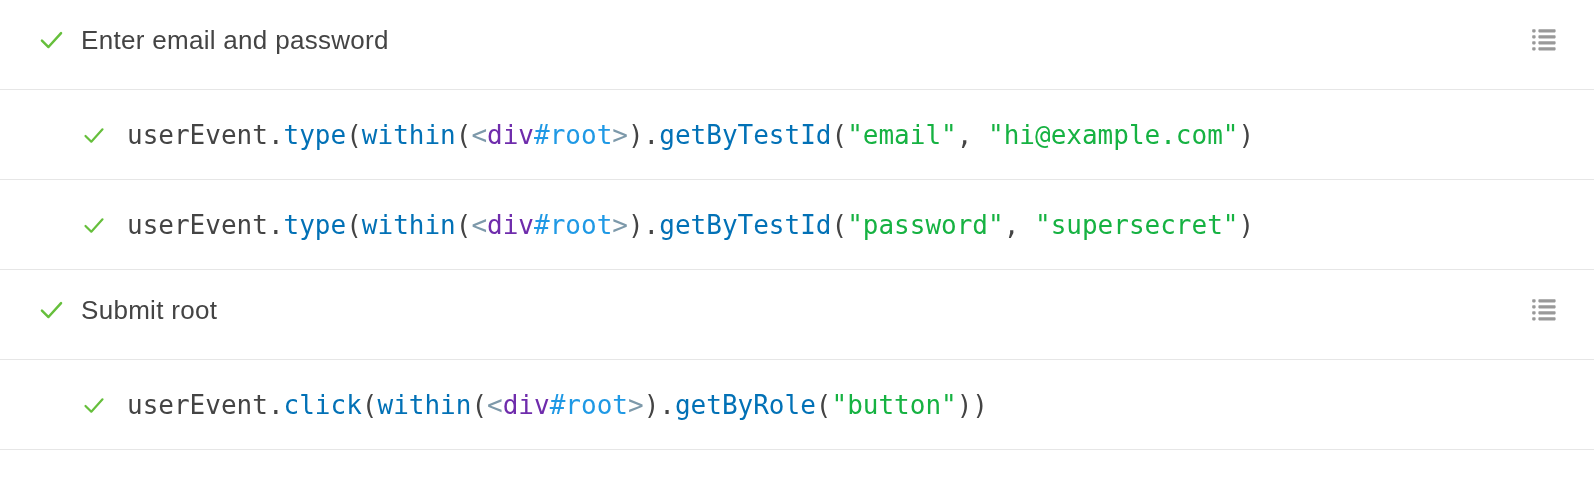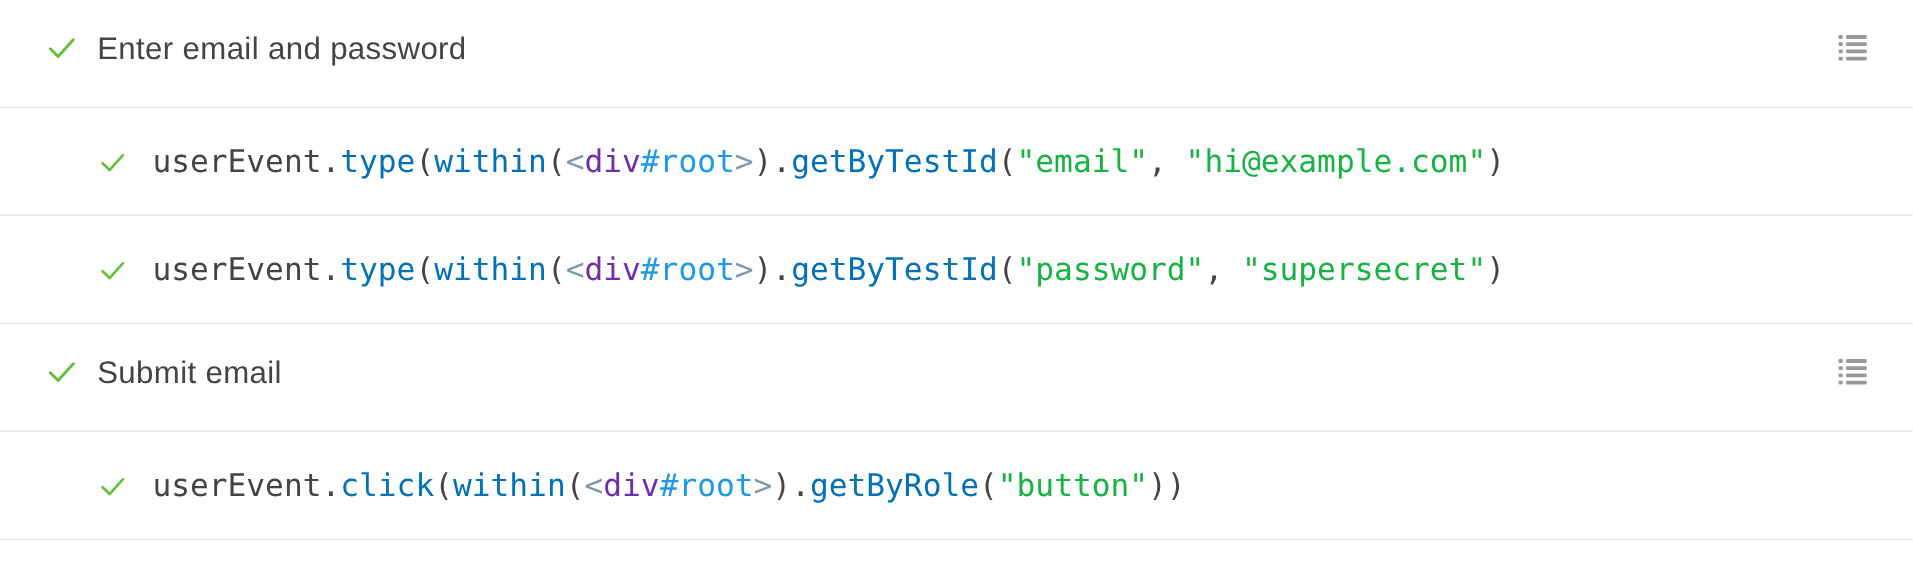--- a/index.html
+++ b/index.html
@@ -81,21 +81,21 @@
     </span>
     <code class="code"><span class="tok-base">userEvent.</span><span class="tok-method">type</span><span class="tok-base">(</span><span class="tok-method">within</span><span class="tok-base">(</span><span class="tok-muted">&lt;</span><span class="tok-tagName">div</span><span class="tok-tagSuffix">#root</span><span class="tok-muted">&gt;</span><span class="tok-base">).</span><span class="tok-method">getByTestId</span><span class="tok-base">(</span><span class="tok-string">"password"</span><span class="tok-base">, </span><span class="tok-string">"supersecret"</span><span class="tok-base">)</span></code>
   </div>
 
   <div class="row group-row">
     <span class="check">
       <svg width="27" height="27" viewBox="0 0 24 24" fill="none">
         <path d="M3.5 13 L9.3 18.7 L20.5 6.3" stroke="var(--c-check)" stroke-width="2.2" stroke-linecap="round" stroke-linejoin="round"></path>
       </svg>
     </span>
-    <span class="label">Submit email</span>
+    <span class="label">Submit root</span>
     <span class="spacer"></span>
     <span class="row-icon">
       <svg width="28" height="28" viewBox="0 0 14 14" fill="var(--c-icon)">
         <rect x="1.1" y="1.6" width="1.7" height="1.6" rx="0.4"></rect>
           <rect x="4.2" y="1.6" width="8.6" height="1.6" rx="0.4"></rect>
         <rect x="1.1" y="4.6" width="1.7" height="1.6" rx="0.4"></rect>
           <rect x="4.2" y="4.6" width="8.6" height="1.6" rx="0.4"></rect>
         <rect x="1.1" y="7.6" width="1.7" height="1.6" rx="0.4"></rect>
           <rect x="4.2" y="7.6" width="8.6" height="1.6" rx="0.4"></rect>
         <rect x="1.1" y="10.6" width="1.7" height="1.6" rx="0.4"></rect>

